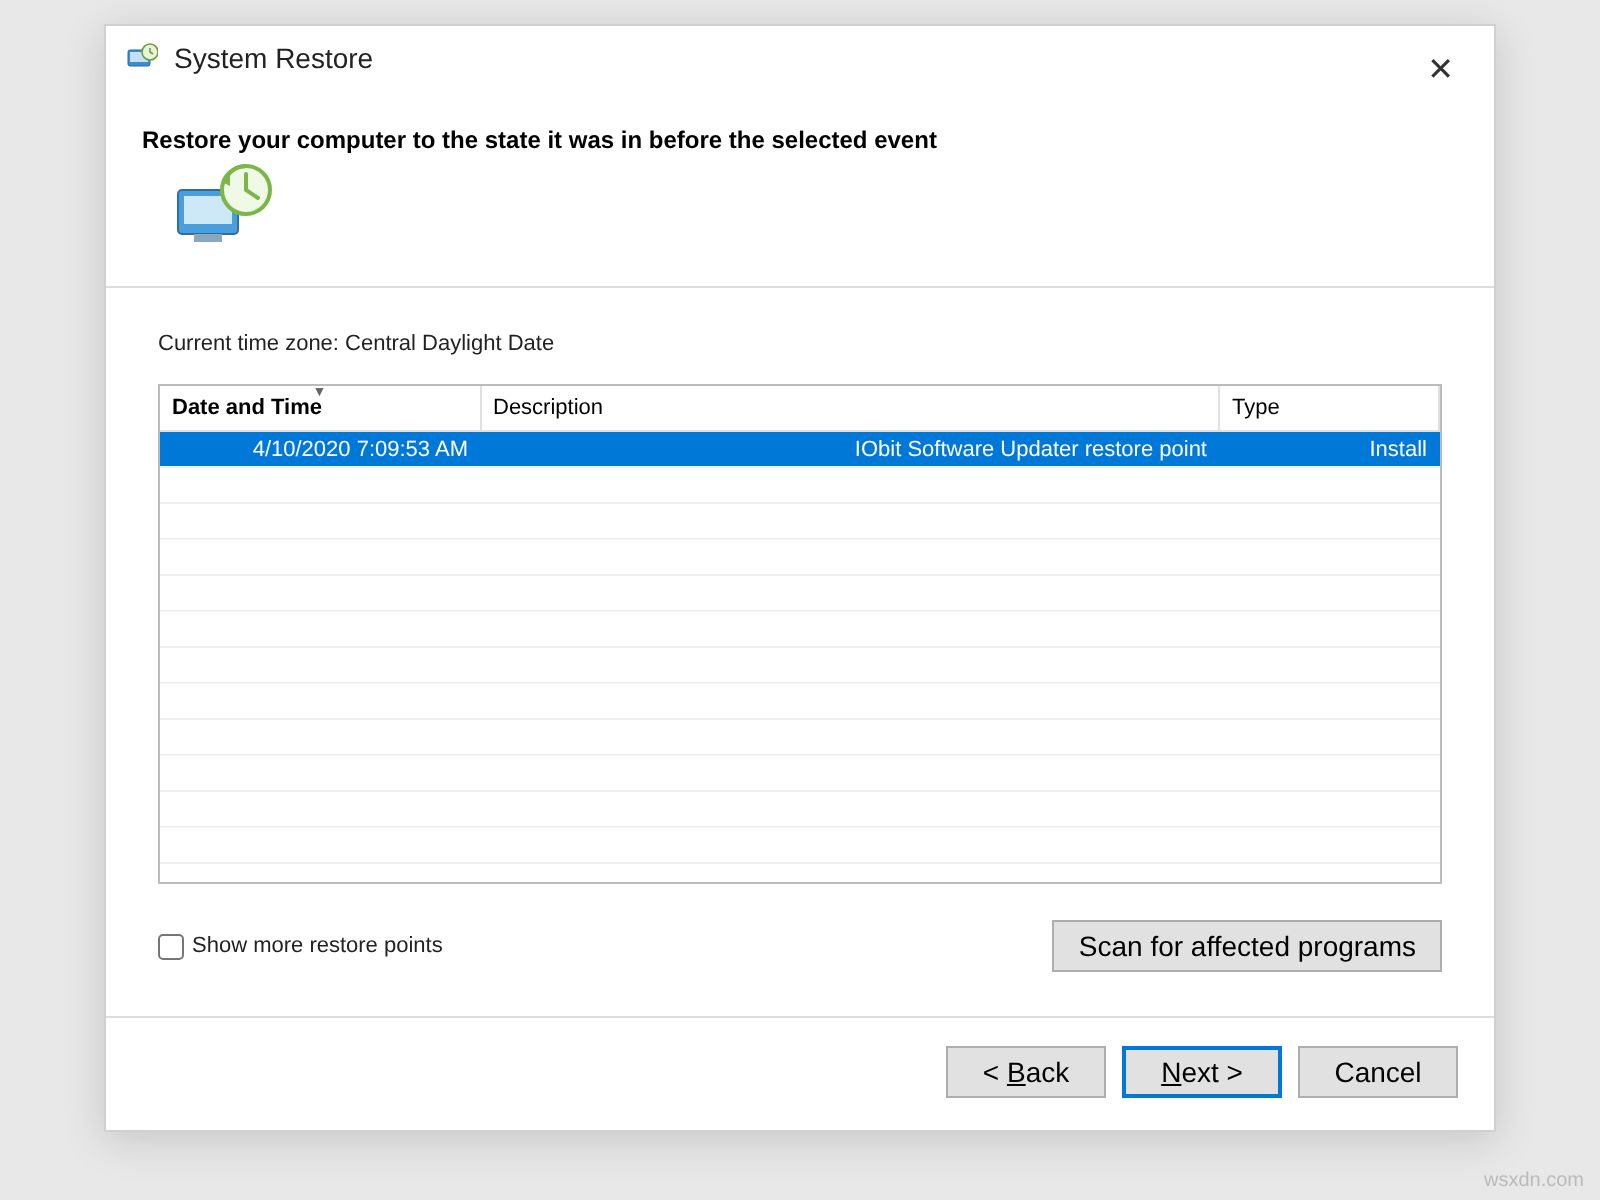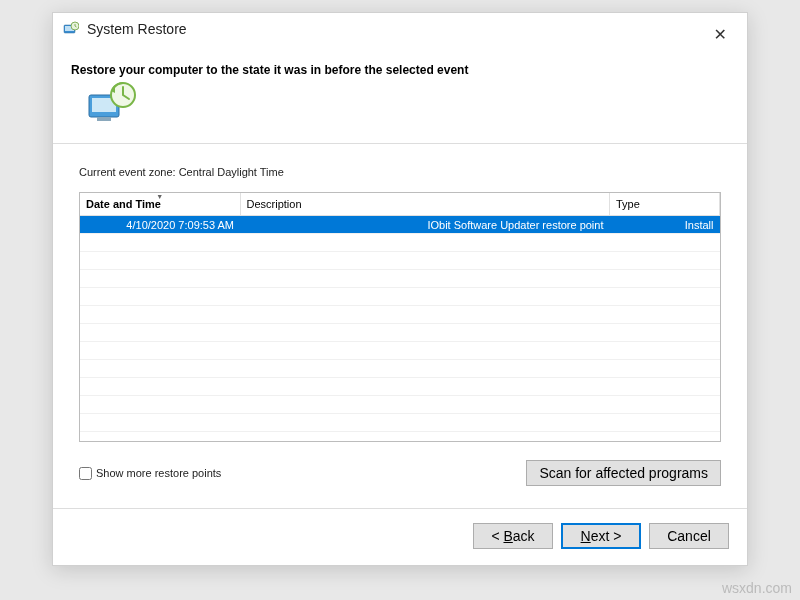--- a/index.html
+++ b/index.html
@@ -28,21 +28,21 @@
     .grid td { padding: 2px 6px; height: 18px; border-bottom: 1px solid #f0f0f0; white-space: nowrap; overflow: hidden; text-overflow: ellipsis; text-align: right; }
     .grid tr.selected td { background: #0078d7; color: #fff; }
     .grid tr.empty td { height: 18px; }
     .below-grid { display: flex; align-items: center; margin-top: 18px; }
     .checkbox-row { display: flex; align-items: center; font-size: 11px; color: #222; gap: 4px; flex: 1; }
     .checkbox-row input { width: 13px; height: 13px; }
     .btn { font-size: 14px; padding: 4px 12px; background: #e1e1e1; border: 1px solid #adadad; min-width: 80px; cursor: default; }
     .btn.default { border: 2px solid #0078d7; padding: 3px 11px; }
     .footer { position: absolute; bottom: 16px; right: 18px; display: flex; gap: 8px; }
     .footer-sep { position: absolute; bottom: 56px; left: 0; right: 0; border: none; border-top: 1px solid #ddd; }
-    .watermark { position: absolute; bottom: 4px; right: 8px; font-size: 14px; color: #bbb; text-align: center; }
+    .watermark { position: absolute; bottom: 4px; right: 8px; font-size: 10px; color: #bbb; text-align: center; }
     u { text-decoration: underline; }
   </style>
 </head>
 <body>
 
 <div class="window">
 
   <div class="titlebar">
     <span class="icon">
       <svg width="16" height="16" viewBox="0 0 16 16">
@@ -67,21 +67,21 @@
         <path d="M40 10 L40 18 L46 22" stroke="#7ab648" stroke-width="2" fill="none" stroke-linecap="round"></path>
         <path d="M30 12 A12 12 0 0 1 40 6" stroke="#7ab648" stroke-width="2" fill="none"></path>
         <polygon points="28,14 32,10 32,16" fill="#7ab648"></polygon>
       </svg>
     </div>
   </div>
 
   <hr class="separator">
 
   <div class="content">
-    <div class="timezone">Current event zone: Central Daylight Time</div>
+    <div class="timezone">Current time zone: Central Daylight Date</div>
 
     <div class="grid-wrap">
       <table class="grid">
         <thead>
           <tr>
             <th class="col-date">
               <span class="sort">▼</span>
               <span>Date and Time</span>
             </th>
             <th>

